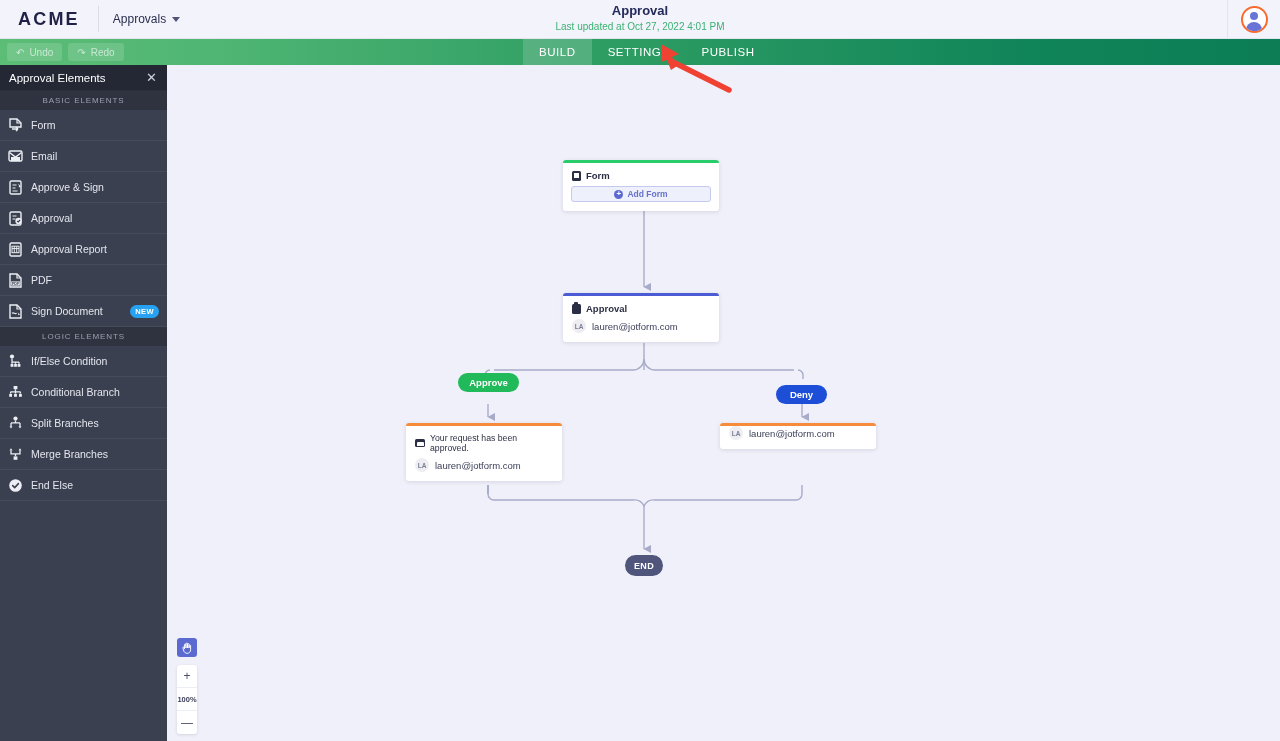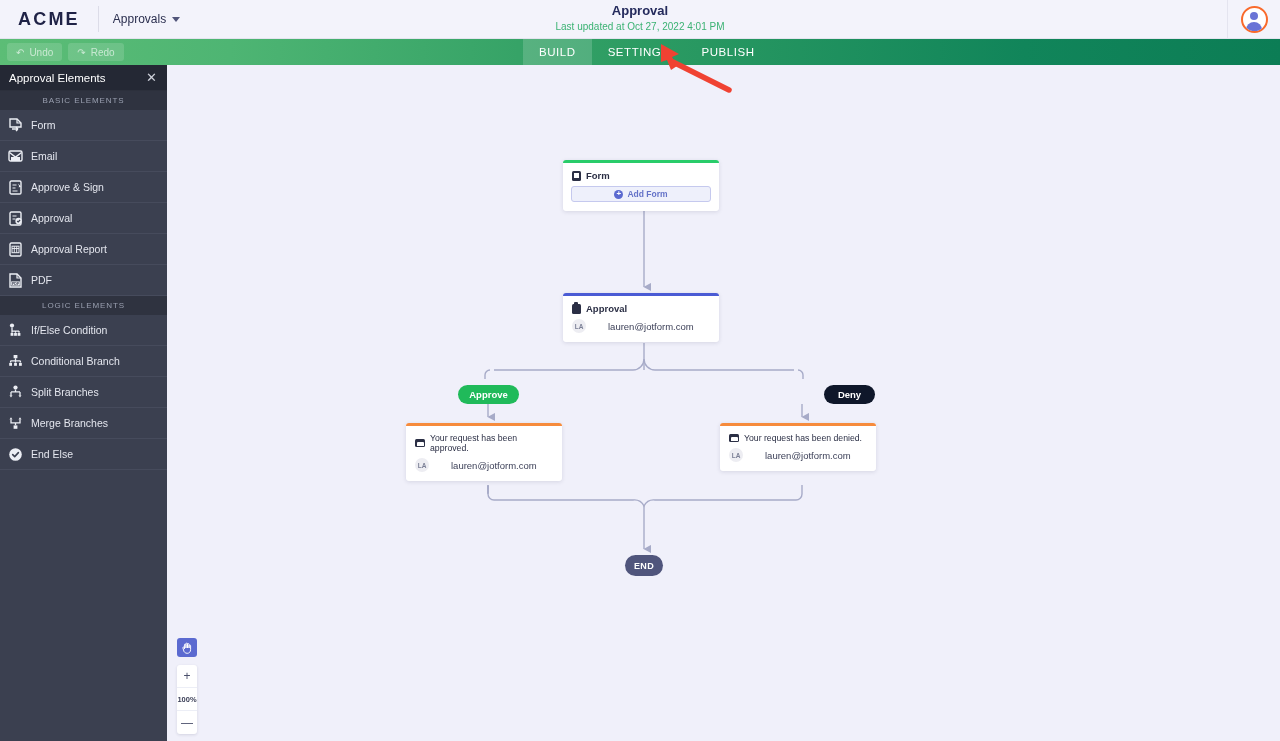--- a/index.html
+++ b/index.html
@@ -159,21 +159,21 @@
   }
 
   .node-approval { left: 396px; top: 228px; width: 156px; }
   .node-approval .node-top { background: #4a5bd4; }
   .avatar-row { display: flex; align-items: center; gap: 6px; padding: 0 9px 9px 9px; }
   .ini {
     width: 14px; height: 14px; border-radius: 50%; background: #ededf2;
     color: #7a7f95; font-size: 6.5px; font-weight: bold;
     display: flex; align-items: center; justify-content: center; flex: none;
   }
-  .email { font-size: 9.5px; color: #3b3f57; margin-left: 16px; }
+  .email { font-size: 9.5px; color: #3b3f57; }
   .ico-appr {
     width: 9px; height: 10px; border-radius: 1.5px; background: #2b2f45;
     position: relative; flex: none;
   }
   .ico-appr::before {
     content: ""; position: absolute; left: 1.5px; top: -1.5px;
     width: 4px; height: 3px; background: #2b2f45; border-radius: 1px;
   }
 
   .node-appr-out { left: 239px; top: 358px; width: 156px; }
@@ -188,22 +188,22 @@
   .ico-mail::after {
     content: ""; position: absolute; left: 1.5px; top: 2.5px;
     width: 7px; height: 4px; background: #fff; border-radius: 1px 1px 0 0;
   }
 
   .pill {
     position: absolute; height: 19px; border-radius: 10px;
     display: flex; align-items: center; justify-content: center;
     font-size: 9.5px; font-weight: bold; color: #fff; cursor: pointer;
   }
-  .pill-approve { left: 291px; top: 320px; width: 61px; background: #20ba5a; }
-  .pill-deny { left: 609px; top: 320px; width: 51px; background: #0f172a; margin-left: 48px; }
+  .pill-approve { left: 291px; top: 308px; width: 61px; background: #20ba5a; }
+  .pill-deny { left: 609px; top: 320px; width: 51px; background: #1d4ed8; }
 
   .end-node {
     position: absolute; left: 458px; top: 490px; width: 38px; height: 21px;
     border-radius: 11px; background: #50557c;
     display: flex; align-items: center; justify-content: center;
     font-size: 9px; font-weight: bold; color: #fff; letter-spacing: 0.4px;
   }
 
   
   .hand-btn {
@@ -345,20 +345,32 @@
         <svg width="13" height="15" viewBox="0 0 13 15">
             <path d="M1 1h7l4 4v9H1z" fill="none" stroke="#eceef4" stroke-width="1.4"></path>
             <path d="M8 1v4h4" fill="none" stroke="#eceef4" stroke-width="1.2"></path>
             <rect x="2.2" y="8.4" width="8.6" height="4.2" fill="#eceef4"></rect>
             <text x="6.5" y="11.9" font-size="3.6" fill="#3b4050" text-anchor="middle" font-family="sans-serif" font-weight="bold">PDF</text>
           </svg>
       </span>
       <span class="sb-label">PDF</span>
     </div>
 
+    <div class="sb-item">
+      <span class="sb-ico">
+        <svg width="14" height="15" viewBox="0 0 14 15">
+            <path d="M1 1h7l4 4v9H1z" fill="none" stroke="#eceef4" stroke-width="1.4"></path>
+            <path d="M8 1v4h4" fill="none" stroke="#eceef4" stroke-width="1.2"></path>
+            <path d="M3 9.3c1.6-1.4 3 1.2 4.6 0" stroke="#eceef4" stroke-width="1.2" fill="none"></path>
+            <path d="M8.4 8.2 11 10.6l-1.9.7.2-1.5z" fill="#eceef4"></path>
+          </svg>
+      </span>
+      <span class="sb-label">Sign Document</span>
+      <span class="badge-new">NEW</span>
+    </div>
 
     <div class="sb-group">LOGIC ELEMENTS</div>
 
     <div class="sb-item">
       <span class="sb-ico">
         <svg width="15" height="14" viewBox="0 0 15 14">
             <circle cx="4" cy="2.6" r="2.1" fill="#eceef4"></circle>
             <path d="M4 4.7v3.4h7M11 8.1v1.6M7.5 8.1v1.6M4 8.1v1.6" stroke="#eceef4" stroke-width="1.3" fill="none"></path>
             <rect x="2.6" y="10" width="2.8" height="2.8" fill="#eceef4"></rect>
             <rect x="6.1" y="10" width="2.8" height="2.8" fill="#eceef4"></rect>
@@ -481,24 +493,20 @@
         <span class="out-title">Your request has been approved.</span>
       </div>
       <div class="avatar-row">
         <span class="ini">LA</span>
         <span class="email">lauren@jotform.com</span>
       </div>
     </div>
 
     <div class="node node-deny-out">
       <div class="node-top"></div>
-      <div class="node-row">
-        <span class="ico-mail"></span>
-        <span class="out-title">Your request has been denied.</span>
-      </div>
       <div class="avatar-row">
         <span class="ini">LA</span>
         <span class="email">lauren@jotform.com</span>
       </div>
     </div>
 
     <div class="end-node">END</div>
 
     <div class="hand-btn">
       <svg width="12" height="12" viewBox="0 0 14 14">

